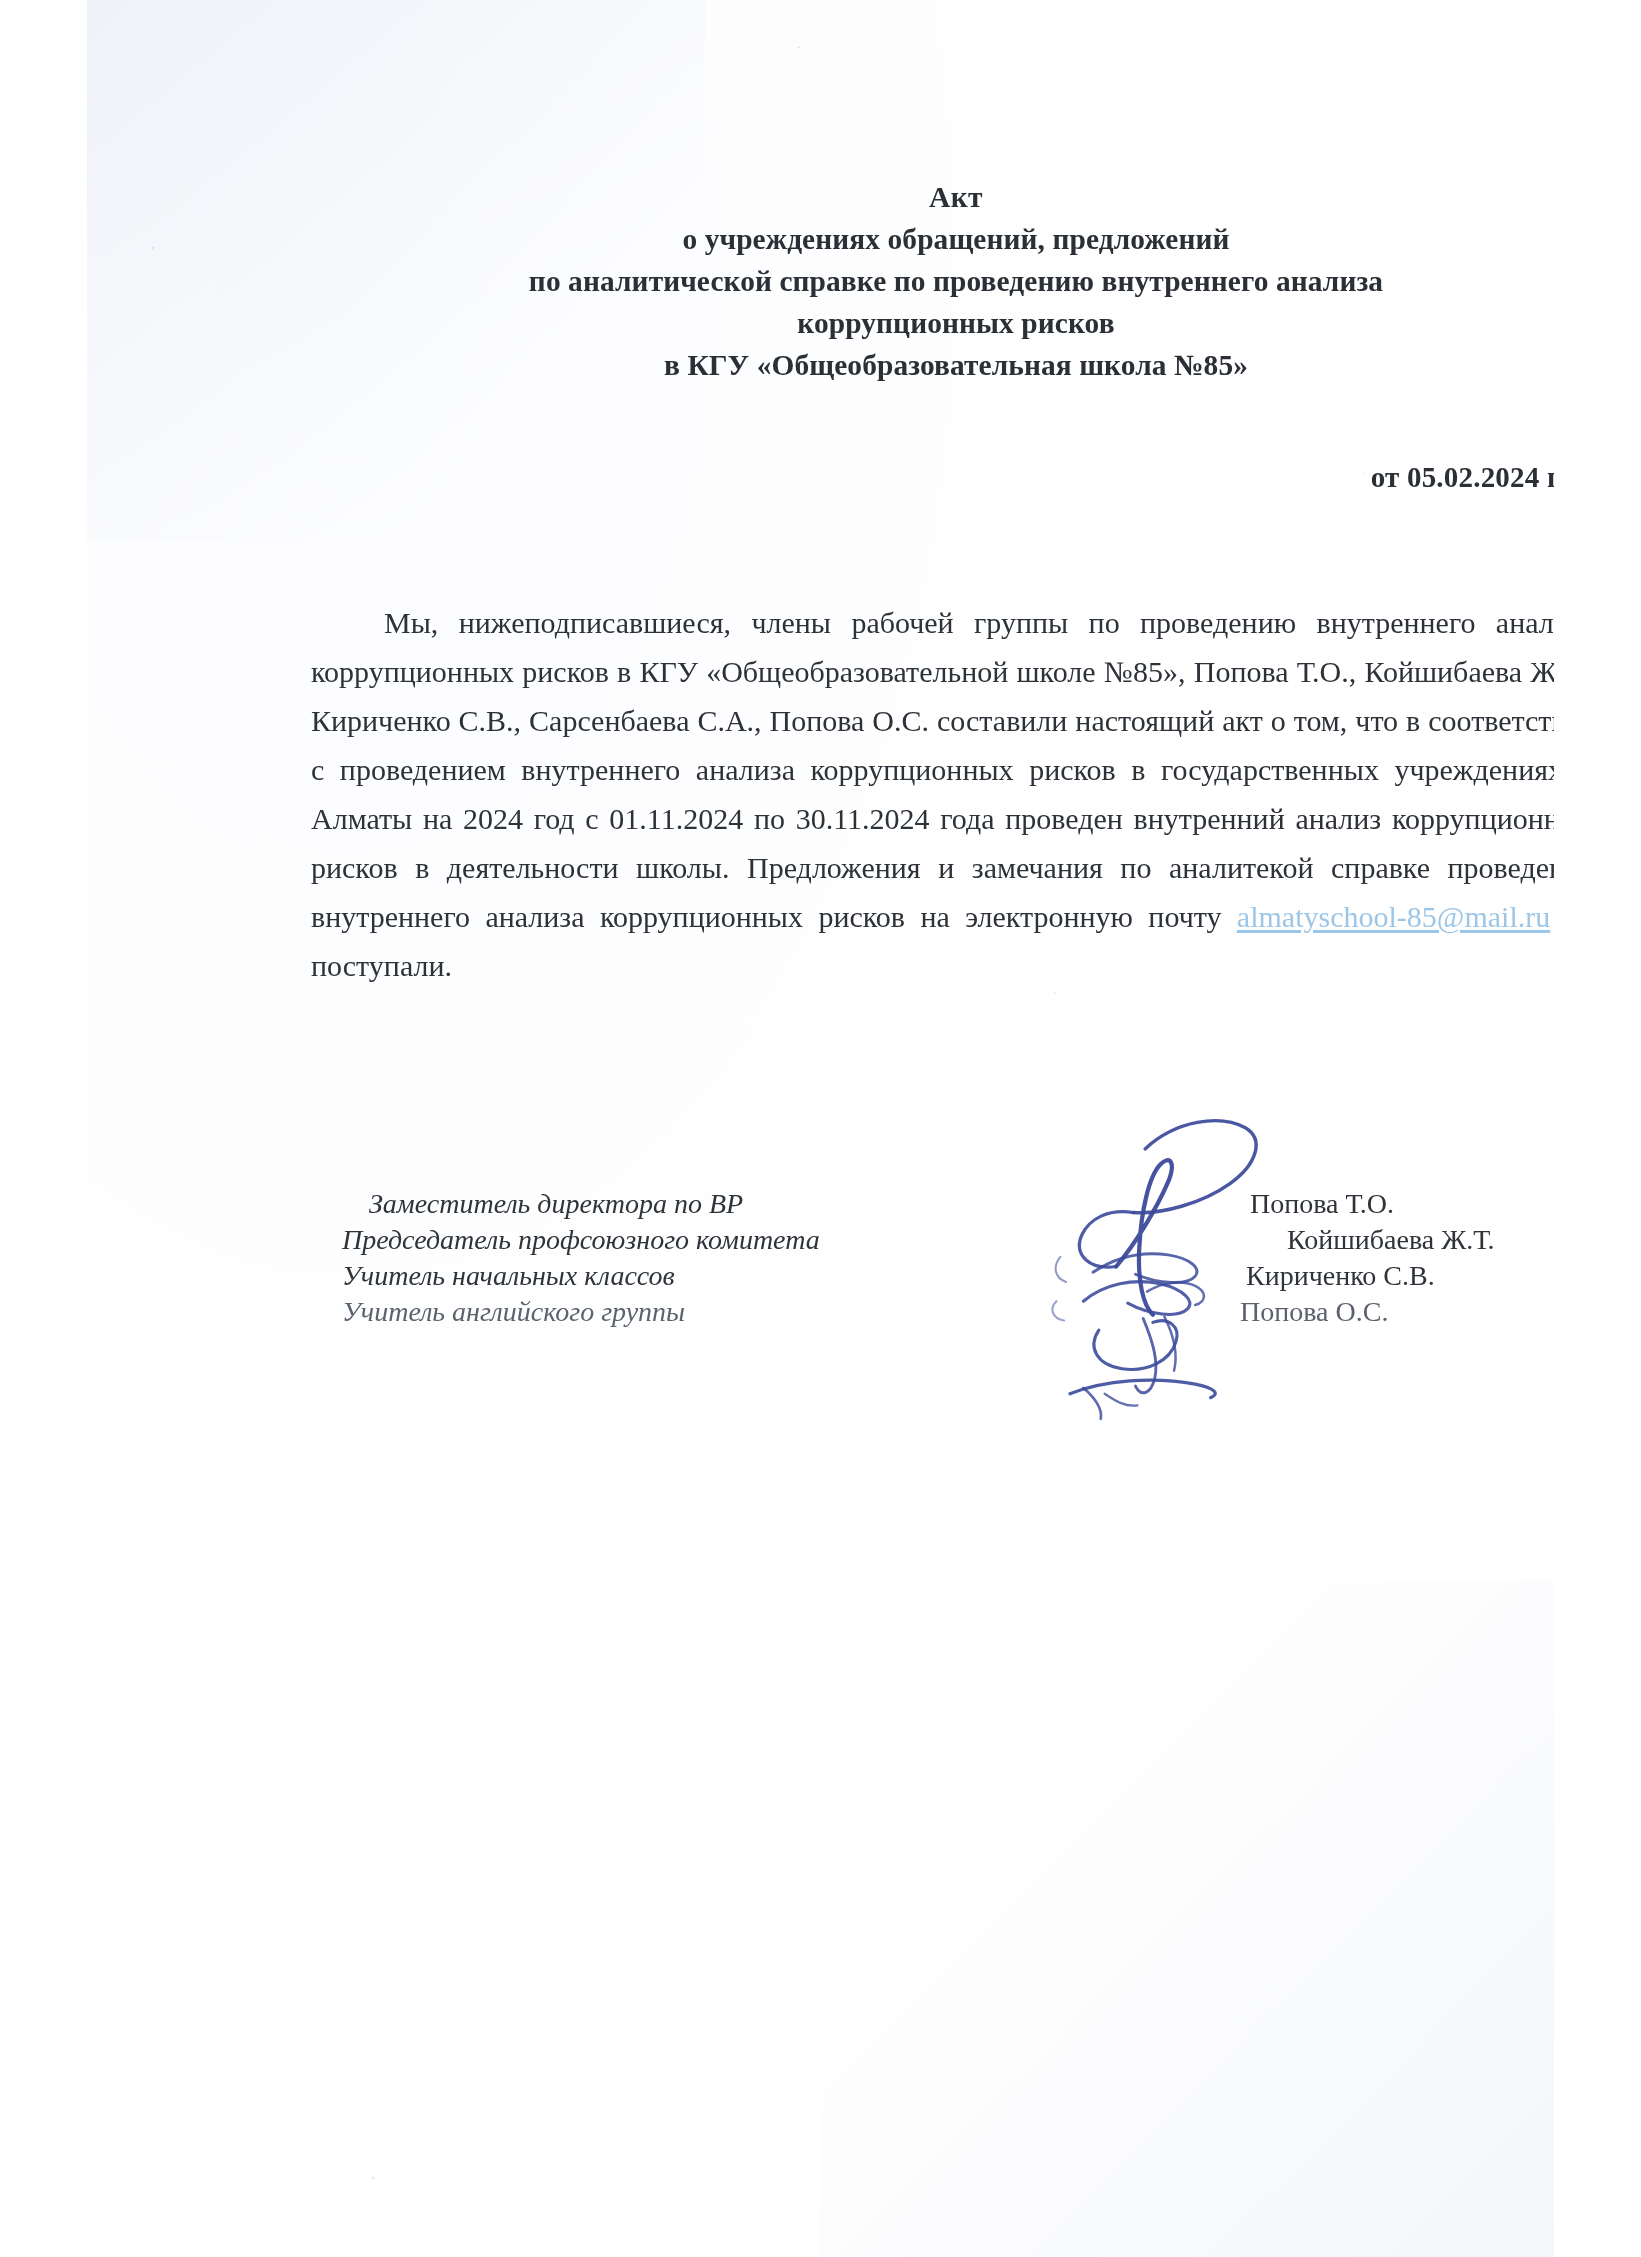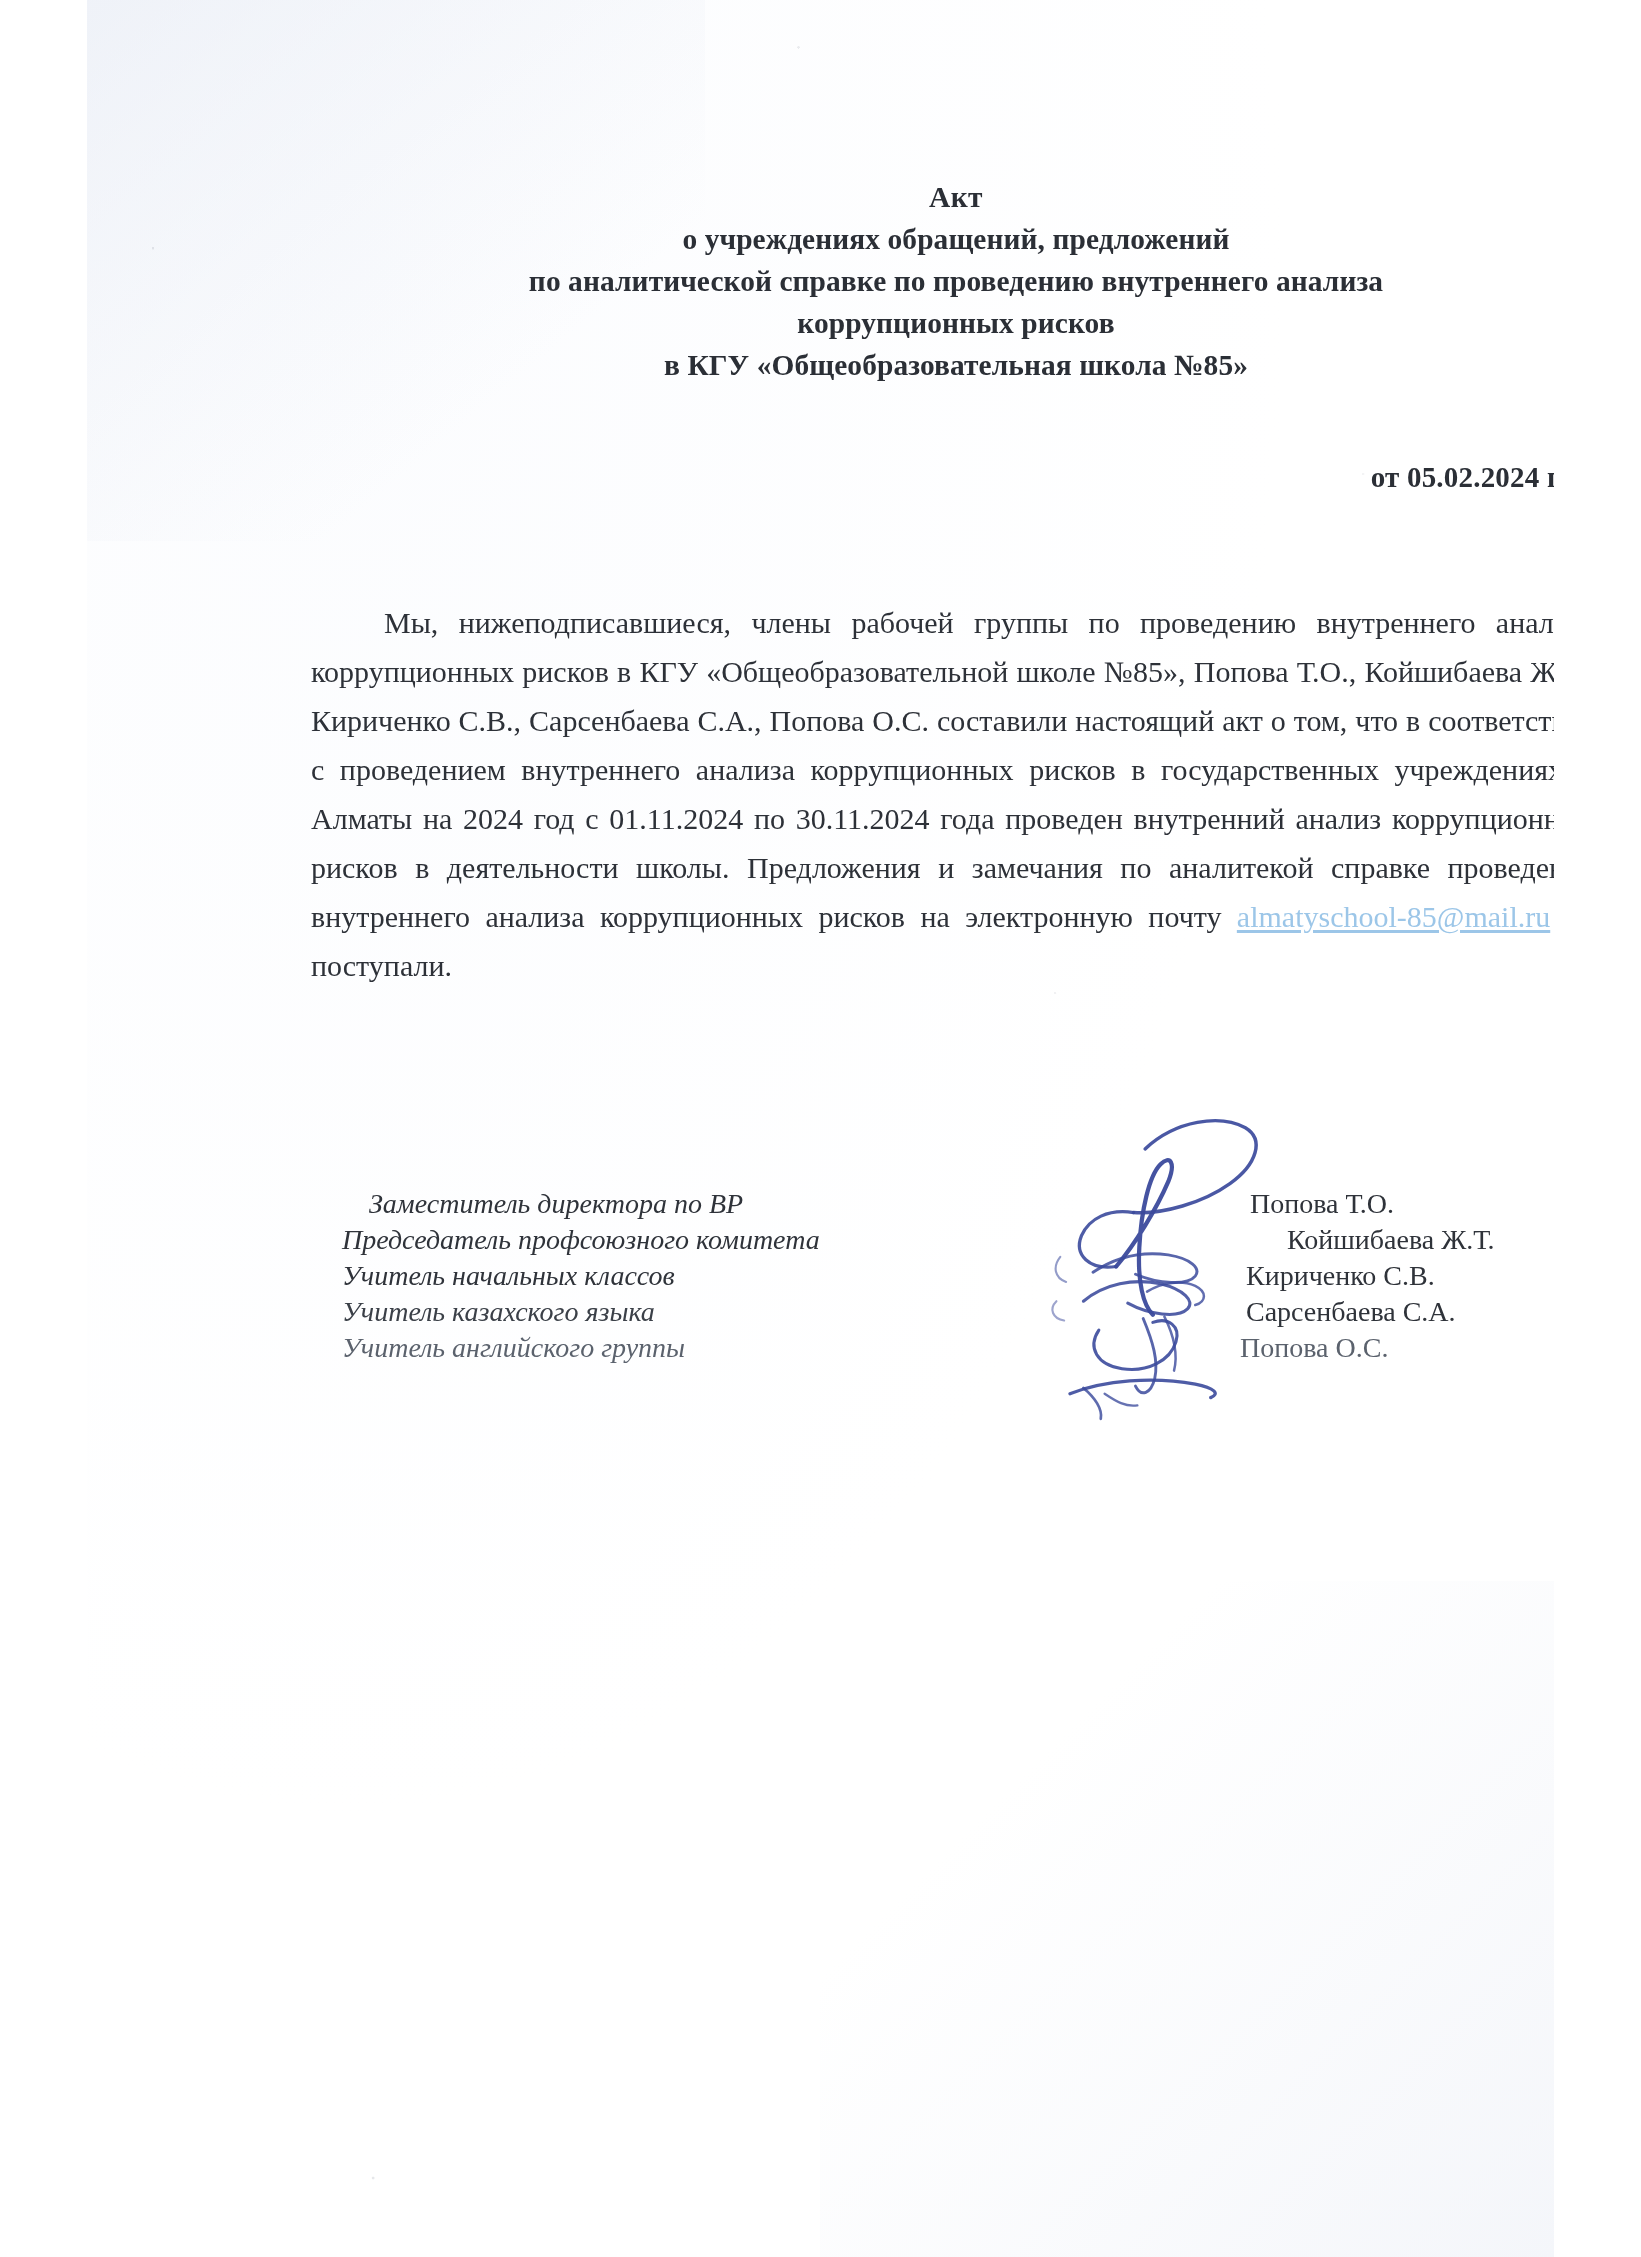--- a/index.html
+++ b/index.html
@@ -189,24 +189,20 @@
       <div class="sig-row r2">
         <span class="sig-position">Председатель профсоюзного комитета</span>
         <span class="sig-name">Койшибаева Ж.Т.</span>
       </div>
 
       <div class="sig-row r3">
         <span class="sig-position">Учитель начальных классов</span>
         <span class="sig-name">Кириченко С.В.</span>
       </div>
 
-      <div class="sig-row r4">
-        <span class="sig-position">Учитель казахского языка</span>
-        <span class="sig-name">Сарсенбаева С.А.</span>
-      </div>
 
       <div class="sig-row r5">
         <span class="sig-position">Учитель английского группы</span>
         <span class="sig-name">Попова О.С.</span>
       </div>
 
     </div>
 
     <div class="signature-mark">
       <svg viewBox="0 0 250 320" xmlns="http://www.w3.org/2000/svg" fill="none" stroke="#3b4a9c" stroke-linecap="round" stroke-linejoin="round">

